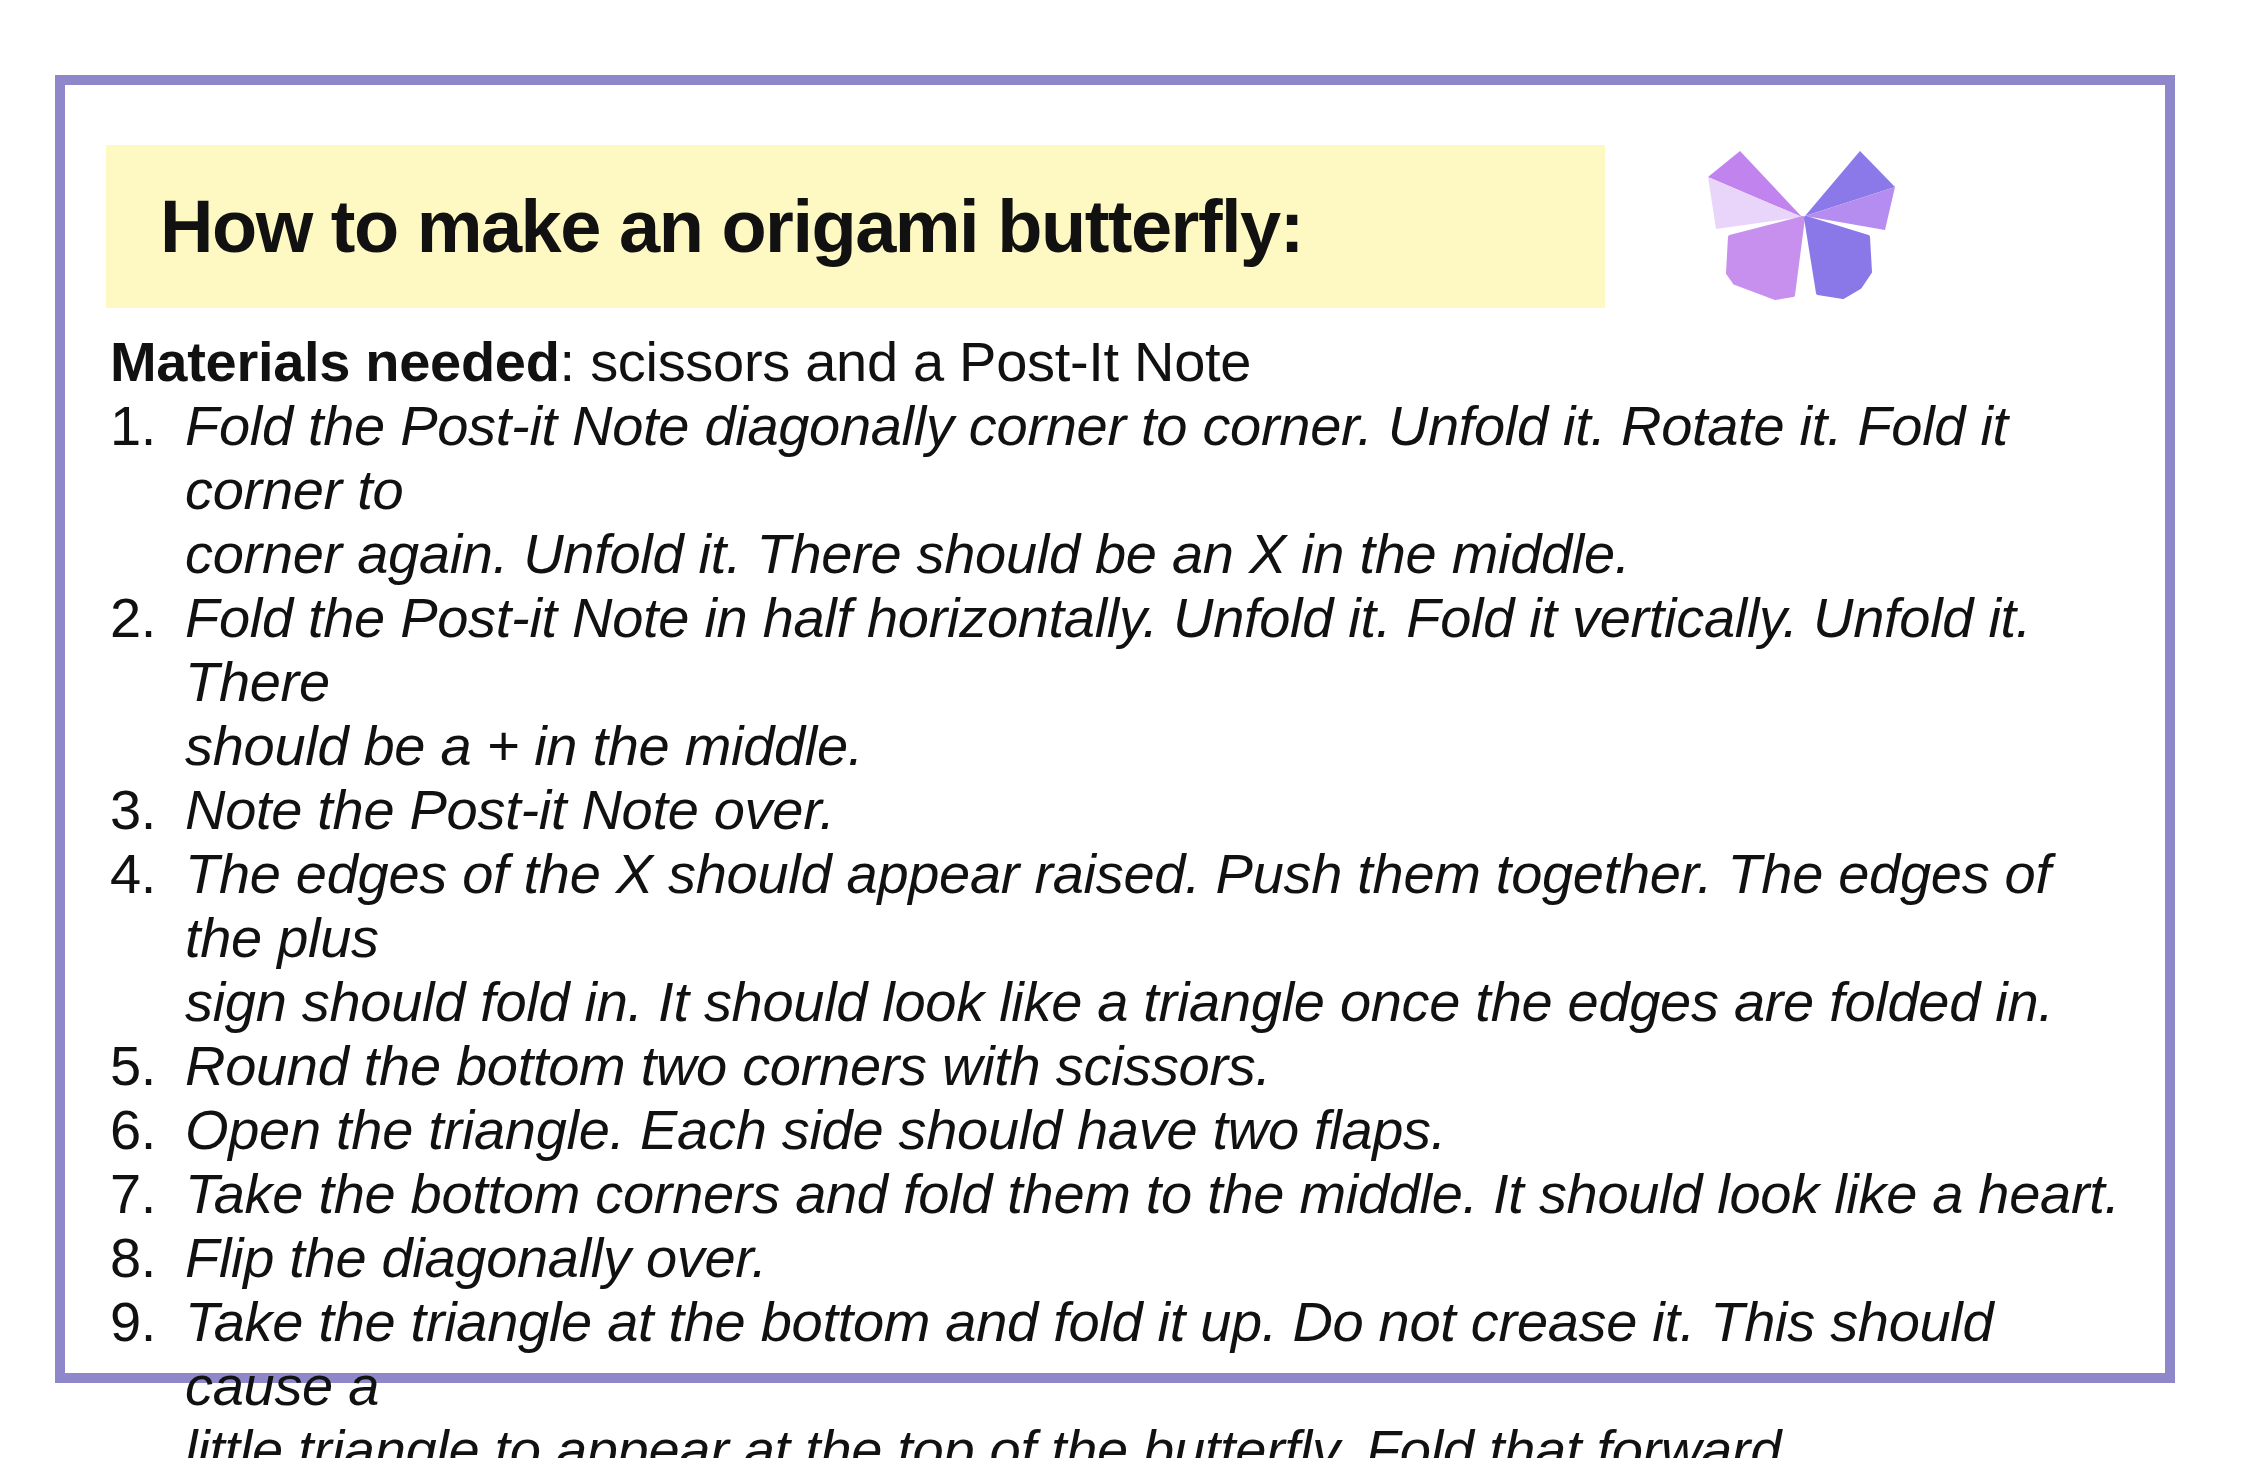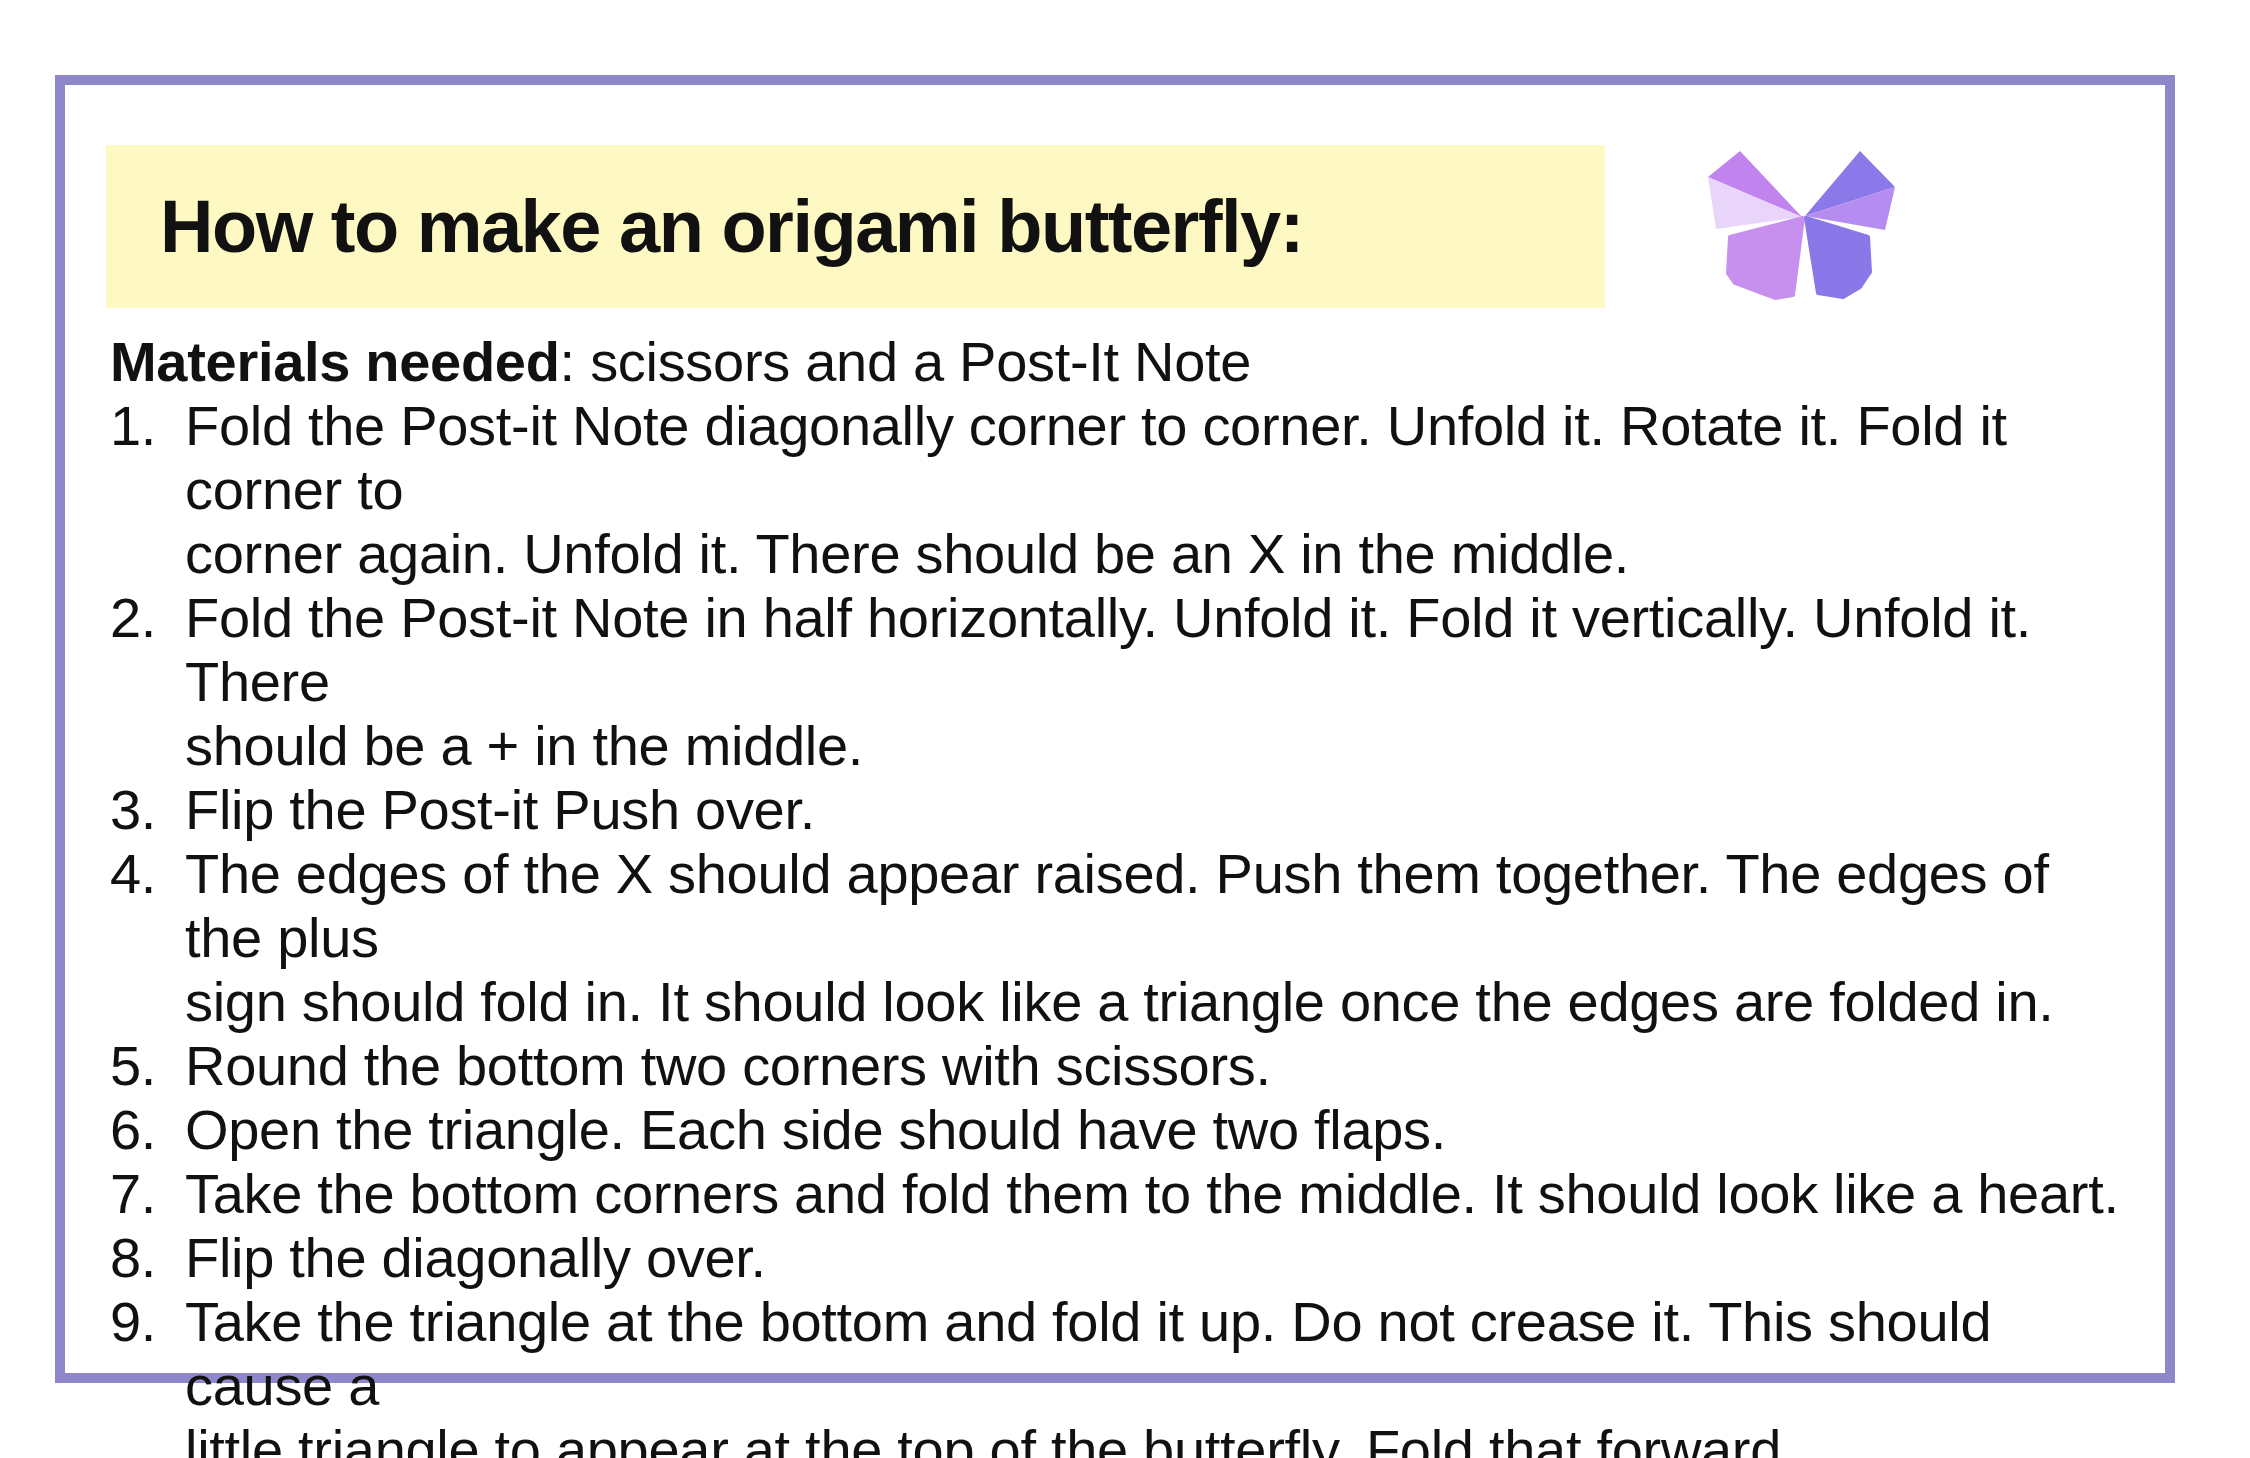--- a/index.html
+++ b/index.html
@@ -68,20 +68,21 @@
   .step {
     display: flex;
     align-items: flex-start;
   }
   .step-num {
     flex: 0 0 auto;
     min-width: 75px;
   }
   .step-text {
     white-space: pre-line;
+    font-style: italic;
   }
 </style>
 </head>
 <body>
 
 <div class="frame">
 
   <div class="title-bar">
     <div class="title-text">How to make an origami butterfly:</div>
   </div>
@@ -106,21 +107,21 @@
       <span class="step-text">Fold the Post-it Note diagonally corner to corner. Unfold it. Rotate it. Fold it corner to
 corner again. Unfold it. There should be an X in the middle.</span>
     </div>
     <div class="step">
       <span class="step-num">2.</span>
       <span class="step-text">Fold the Post-it Note in half horizontally. Unfold it. Fold it vertically. Unfold it. There
 should be a + in the middle.</span>
     </div>
     <div class="step">
       <span class="step-num">3.</span>
-      <span class="step-text">Flip the Post-it Push over.</span>
+      <span class="step-text">Note the Post-it Note over.</span>
     </div>
     <div class="step">
       <span class="step-num">4.</span>
       <span class="step-text">The edges of the X should appear raised. Push them together. The edges of the plus
 sign should fold in. It should look like a triangle once the edges are folded in.</span>
     </div>
     <div class="step">
       <span class="step-num">5.</span>
       <span class="step-text">Round the bottom two corners with scissors.</span>
     </div>

